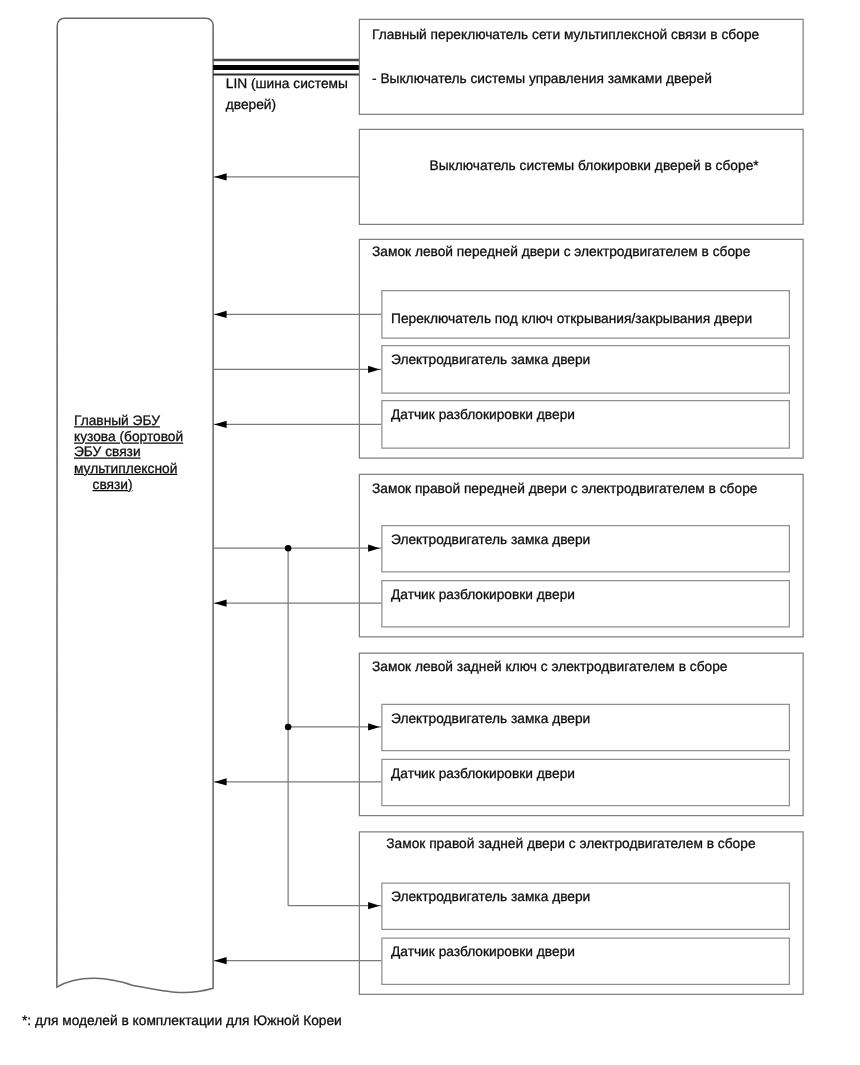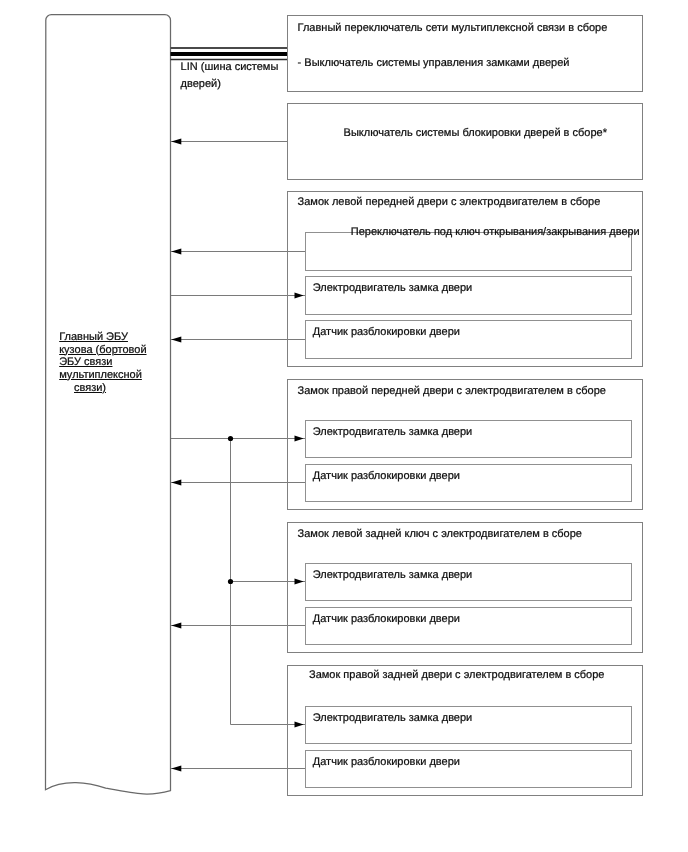--- a/index.html
+++ b/index.html
@@ -73,21 +73,21 @@
     </div>
 <div id="boxes">
       <div class="box" style="left: 287.3px; top: 15px; width: 355.4px; height: 76.7px;"></div>
       <div class="txt" style="left: 297.6px; top: 23.3px;">Главный переключатель сети мультиплексной связи в сборе</div>
       <div class="txt" style="left: 297.6px; top: 57.9px; text-align: right;">- Выключатель системы управления замками дверей</div>
       <div class="box" style="left: 287.3px; top: 103.3px; width: 355.4px; height: 76.3px;"></div>
       <div class="txt" style="left: 297.6px; top: 128.2px; padding-left: 46px;">Выключатель системы блокировки дверей в сборе*</div>
       <div class="box" style="left: 287.3px; top: 191px; width: 355.4px; height: 176px;"></div>
       <div class="txt" style="left: 297.6px; top: 196.7px;">Замок левой передней двери с электродвигателем в сборе</div>
       <div class="inbox" style="left: 305px; top: 232px; width: 327px; height: 38.5px;"></div>
-      <div class="txt" style="left: 312.8px; top: 227px; margin-left: 38px;">Переключатель под ключ открывания/закрывания двери</div>
+      <div class="txt" style="left: 312.8px; top: 250px;">Переключатель под ключ открывания/закрывания двери</div>
       <div class="inbox" style="left: 305px; top: 276px; width: 327px; height: 38.5px;"></div>
       <div class="txt" style="left: 312.8px; top: 283.1px;">Электродвигатель замка двери</div>
       <div class="inbox" style="left: 305px; top: 320px; width: 327px; height: 38.7px;"></div>
       <div class="txt" style="left: 312.8px; top: 327.1px;">Датчик разблокировки двери</div>
       <div class="box" style="left: 287.3px; top: 379px; width: 355.4px; height: 131px;"></div>
       <div class="txt" style="left: 297.6px; top: 386px;">Замок правой передней двери с электродвигателем в сборе</div>
       <div class="inbox" style="left: 305px; top: 419.5px; width: 327px; height: 38px;"></div>
       <div class="txt" style="left: 312.8px; top: 426.6px;">Электродвигатель замка двери</div>
       <div class="inbox" style="left: 305px; top: 463.5px; width: 327px; height: 38px;"></div>
       <div class="txt" style="left: 312.8px; top: 470.6px;">Датчик разблокировки двери</div>
@@ -97,13 +97,14 @@
       <div class="txt" style="left: 312.8px; top: 569.6px;">Электродвигатель замка двери</div>
       <div class="inbox" style="left: 305px; top: 606.5px; width: 327px; height: 38px;"></div>
       <div class="txt" style="left: 312.8px; top: 613.6px;">Датчик разблокировки двери</div>
       <div class="box" style="left: 287.3px; top: 665px; width: 355.4px; height: 131px;"></div>
       <div class="txt" style="left: 309px; top: 669.8px;">Замок правой задней двери с электродвигателем в сборе</div>
       <div class="inbox" style="left: 305px; top: 705.5px; width: 327px; height: 38px;"></div>
       <div class="txt" style="left: 312.8px; top: 712.6px;">Электродвигатель замка двери</div>
       <div class="inbox" style="left: 305px; top: 749.5px; width: 327px; height: 38px;"></div>
       <div class="txt" style="left: 312.8px; top: 756.6px;">Датчик разблокировки двери</div>
     </div>
+<div class="foot" style="left:17.6px;top:812.2px;">*: для моделей в комплектации для Южной Кореи</div>
 </div>
 
 </body></html>

